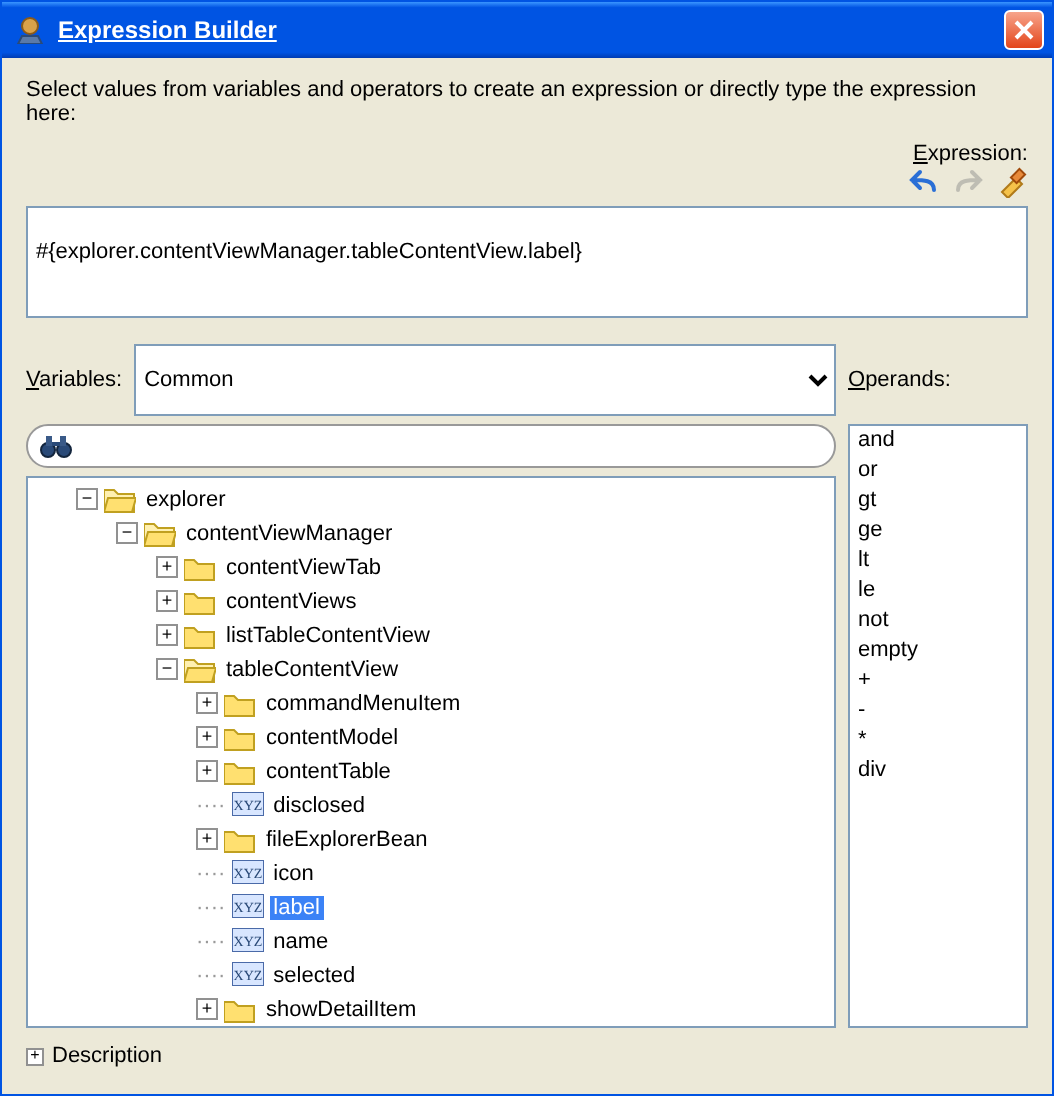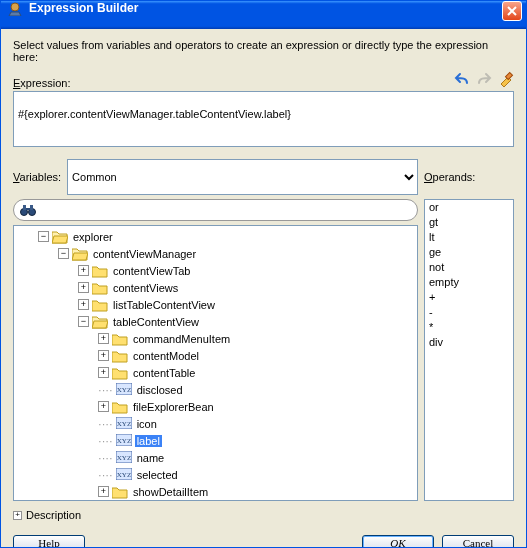--- a/index.html
+++ b/index.html
@@ -10,45 +10,46 @@
     background: #ece9d8;
     width: 527px;
     height: 548px;
     overflow: hidden;
     border: 1px solid #0054e3;
   }
   .titlebar {
     height: 28px;
     background: linear-gradient(to bottom, #3a95ff 0%, #0054e3 10%, #0054e3 90%, #003cb3 100%);
     display: flex;
-    align-items: flex-start;
+    align-items: center;
     padding: 0 4px 0 6px;
     color: #fff;
     font-weight: bold;
     font-size: 12px;
+    text-decoration: underline;
   }
   .titlebar .app-icon {
     width: 16px; height: 16px; margin-right: 6px;
     display:flex;align-items:center;justify-content:center;
   }
   .titlebar .title-text { flex: 1; }
   .titlebar .close-btn {
     width: 20px; height: 20px;
     background: linear-gradient(to bottom, #f7a48b, #e3461b);
     border: 1px solid #fff;
     border-radius: 3px;
     display: flex; align-items: center; justify-content: center;
     color: #fff; font-weight: bold;
     cursor: pointer;
   }
   .content {
     padding: 10px 12px 6px 12px;
   }
   .instr { margin-bottom: 8px; color:#000; }
-  .exprrow { display:flex; align-items:flex-end; margin-bottom:2px;}
+  .exprrow { display:flex; align-items:flex-end; margin-bottom:2px;flex-direction:column;}
   .exprrow .lbl { flex:1; }
   .underline { text-decoration: underline; }
   .toolbar-icons { display:flex; gap:6px; padding-bottom:2px;}
   .tool-icon { width:16px;height:16px;display:flex;align-items:center;justify-content:center;cursor:pointer;}
   textarea.expr {
     width: 100%; height: 56px; resize: none;
     border: 1px solid #7f9db9;
     font-family: Tahoma, Arial, sans-serif;
     font-size: 11px;
     padding: 16px 4px;
@@ -288,24 +289,26 @@
           <span class="folder-icon"><svg width="16" height="14" viewBox="0 0 16 14">
                 <path d="M0 3 L5 3 L7 5 L15 5 L15 13 L0 13 Z" fill="#ffe070" stroke="#c0a020"></path>
               </svg></span>
           <span class="node-label">showDetailItem</span>
         </div>
 
       </div>
     </div>
 
     <div class="operands-box">
+      <div class="op-item">and</div>
       <div class="op-item">or</div>
       <div class="op-item">gt</div>
+      <div class="op-item">ge</div>
       <div class="op-item">lt</div>
-      <div class="op-item">ge</div>
+      <div class="op-item">le</div>
       <div class="op-item">not</div>
       <div class="op-item">empty</div>
       <div class="op-item">+</div>
       <div class="op-item">-</div>
       <div class="op-item">*</div>
       <div class="op-item">div</div>
     </div>
   </div>
 
   <div class="desc-row">

